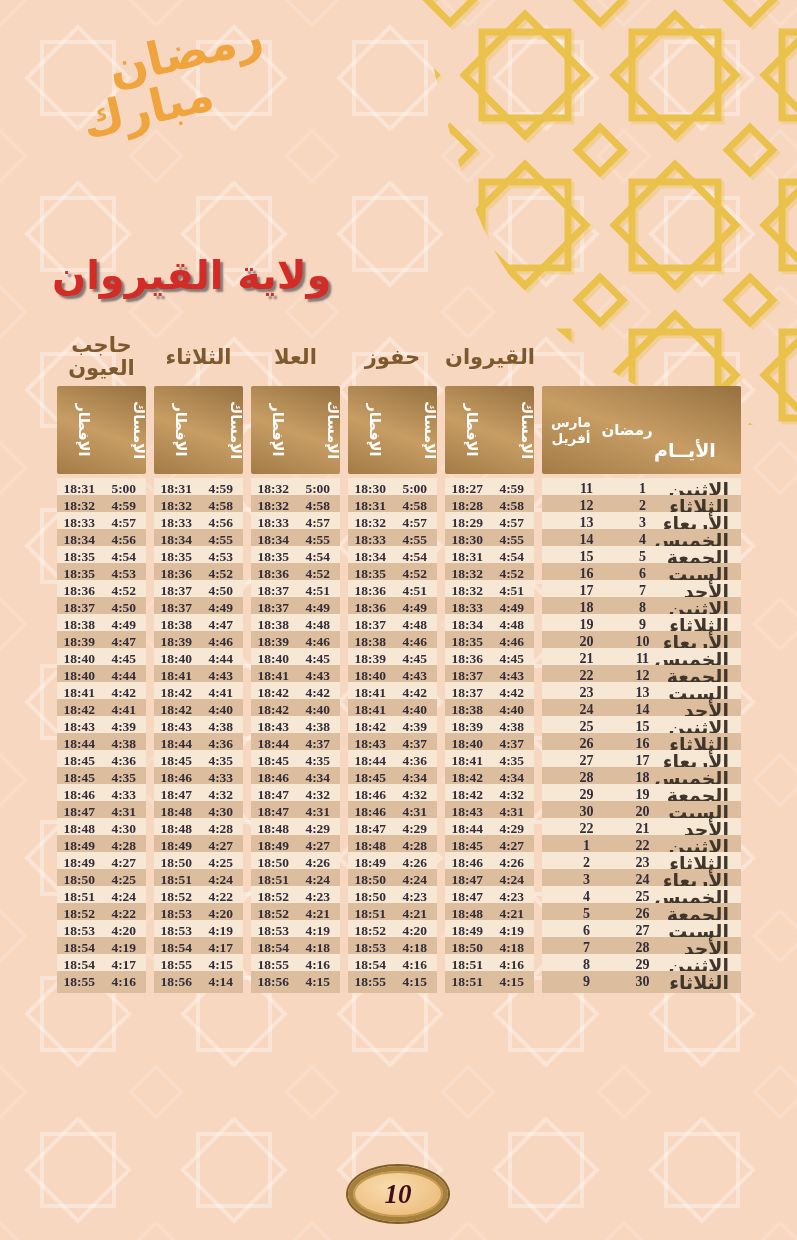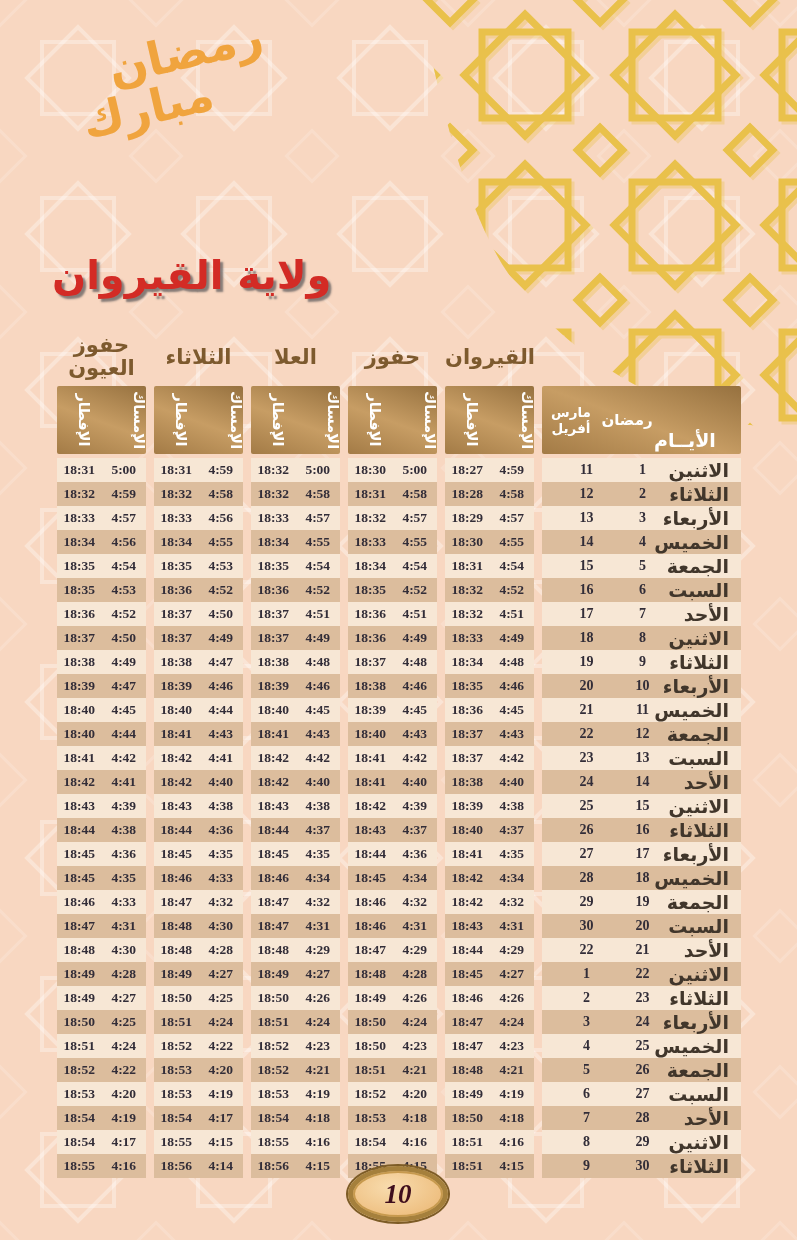--- a/index.html
+++ b/index.html
@@ -24,33 +24,33 @@
 
   
   .table-area{position:absolute;left:57px;top:330px;width:684px;}
   .cols{display:grid;grid-template-columns:89px 89px 89px 89px 89px 199px;column-gap:8px;}
 
   .region-row{min-height:54px;align-items:center;}
   .region-name{color:#7d5a2e;font-weight:bold;font-size:21px;text-align:center;line-height:1.08;}
   .month-group{color:#7d5a2e;font-weight:bold;font-size:22px;text-align:center;}
 
   .head-band{margin-top:2px;}
-  .head-band>div{height:68px;border-radius:2px;
+  .head-band>div{height:88px;border-radius:2px;
      background:linear-gradient(200deg,#96713f 0%,#c79d64 52%,#a37b46 100%);}
   .city-head{display:grid;grid-template-columns:1fr 1fr;}
   .vlabel{display:flex;align-items:center;justify-content:center;overflow:visible;}
   .vlabel span{transform:rotate(90deg);white-space:nowrap;color:#fff;
                font-weight:bold;font-size:14.5px;}
   .month-head{display:grid;grid-template-columns:58px 54px 1fr;align-items:center;color:#fff;font-weight:bold;}
   .month-head .greg{font-size:13.5px;line-height:1.2;text-align:center;}
   .month-head .ram{font-size:15px;text-align:center;}
   .month-head .days{font-size:19px;text-align:left;margin-top:40px;}
 
   .tbody{margin-top:4px;}
-  .trow{height:24px;}
+  .trow{height:17px;}
   .trow>div{height:100%;}
   .trow.light>div{background:#f7e7d5;}
   .trow.dark>div{background:#dcbd9d;}
   .pair{display:grid;grid-template-columns:1fr 1fr;align-items:center;}
   .t{font-family:"Liberation Serif",serif;font-weight:bold;font-size:13.5px;
      color:#322d38;text-align:center;}
   .mcell{display:grid;grid-template-columns:58px 54px 1fr;align-items:center;}
   .num{font-family:"Liberation Serif",serif;font-weight:bold;font-size:14px;
        color:#322d38;text-align:center;padding-left:31px;}
   .dayname{font-weight:bold;font-size:19px;color:#41362b;text-align:right;
@@ -112,21 +112,21 @@
       <span class="l1">رمضان</span>
       <span class="l2">مبارك</span>
     </div>
 
     <h1 class="title">ولاية القيروان</h1>
 
     <div class="table-area">
 
       <div class="cols region-row">
 
-        <div class="region-name">حفوز العيون</div>
+        <div class="region-name">حاجب العيون</div>
           <div class="region-name">الثلاثاء</div>
           <div class="region-name">العلا</div>
           <div class="region-name">حفوز</div>
           <div class="region-name">القيروان</div>
       </div>
 
       <div class="cols head-band">
 
         <div class="city-head">
     <div class="vlabel">

